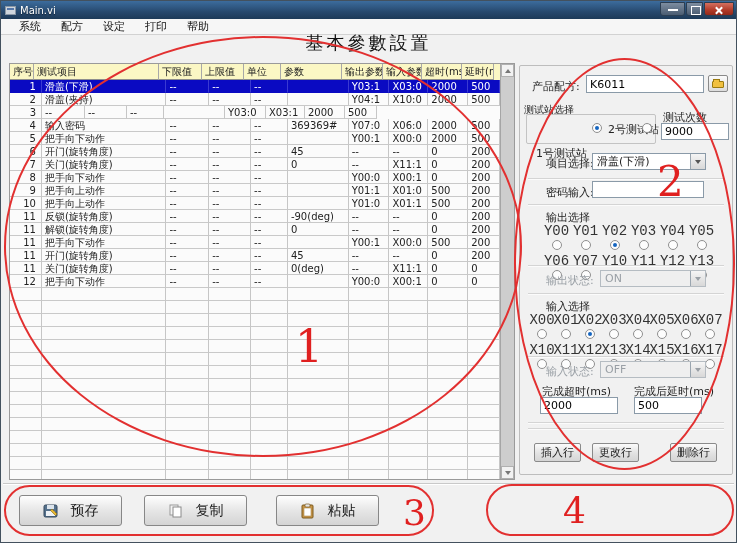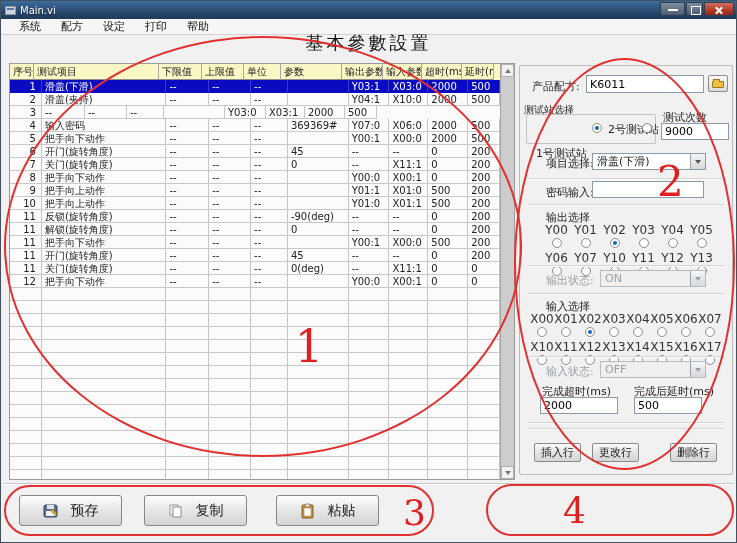--- a/index.html
+++ b/index.html
@@ -83,21 +83,21 @@
   .combo .arrowbtn { position:absolute; right:0; top:0; width:15px; height:100%;
            background:linear-gradient(#f5f5f5,#d8d8d8); border-left:1px solid #9aa5af; }
   .combo .arrowbtn::after { content:""; position:absolute; left:4px; top:6px;
            border-left:3px solid transparent; border-right:3px solid transparent; border-top:4px solid #555; }
   .combo.disabled { background:#efefef; color:#9aa0a6; border-color:#b5bcc2; }
   .combo.disabled .arrowbtn::after { border-top-color:#9aa0a6; }
   .sep { position:absolute; left:8px; right:8px; height:2px;
          border-top:1px solid #d4d4d4; border-bottom:1px solid #fbfbfb; }
   .rgrid { position:absolute; display:grid; }
   .ritem { display:flex; flex-direction:column; align-items:center; gap:1px; }
-  .ritem .rlabel { font-size:12px; color:#333; }
+  .ritem .rlabel { font-size:14px; color:#333;font-family:Liberation Mono, monospace; }
   .smallbtn { position:absolute; width:47px; height:19px; border:1px solid #8a8a8a; border-radius:2px;
               background:linear-gradient(#fbfbfb,#e2e2e2 55%,#d5d5d5); font-size:11px;
               display:flex; align-items:center; justify-content:center; cursor:pointer; }
 
   
   .hr-groove { position:absolute; left:2px; right:2px; top:482px; height:2px;
                border-top:1px solid #c9c9c9; border-bottom:1px solid #ffffff; }
   .bigbtn { position:absolute; top:494px; height:31px; border:1px solid #878787; border-radius:3px;
             background:linear-gradient(#fefefe,#e6e6e6 50%,#d4d4d4); display:flex; align-items:center;
             justify-content:center; gap:12px; font-size:14px; color:#1a1a1a; cursor:pointer; }

